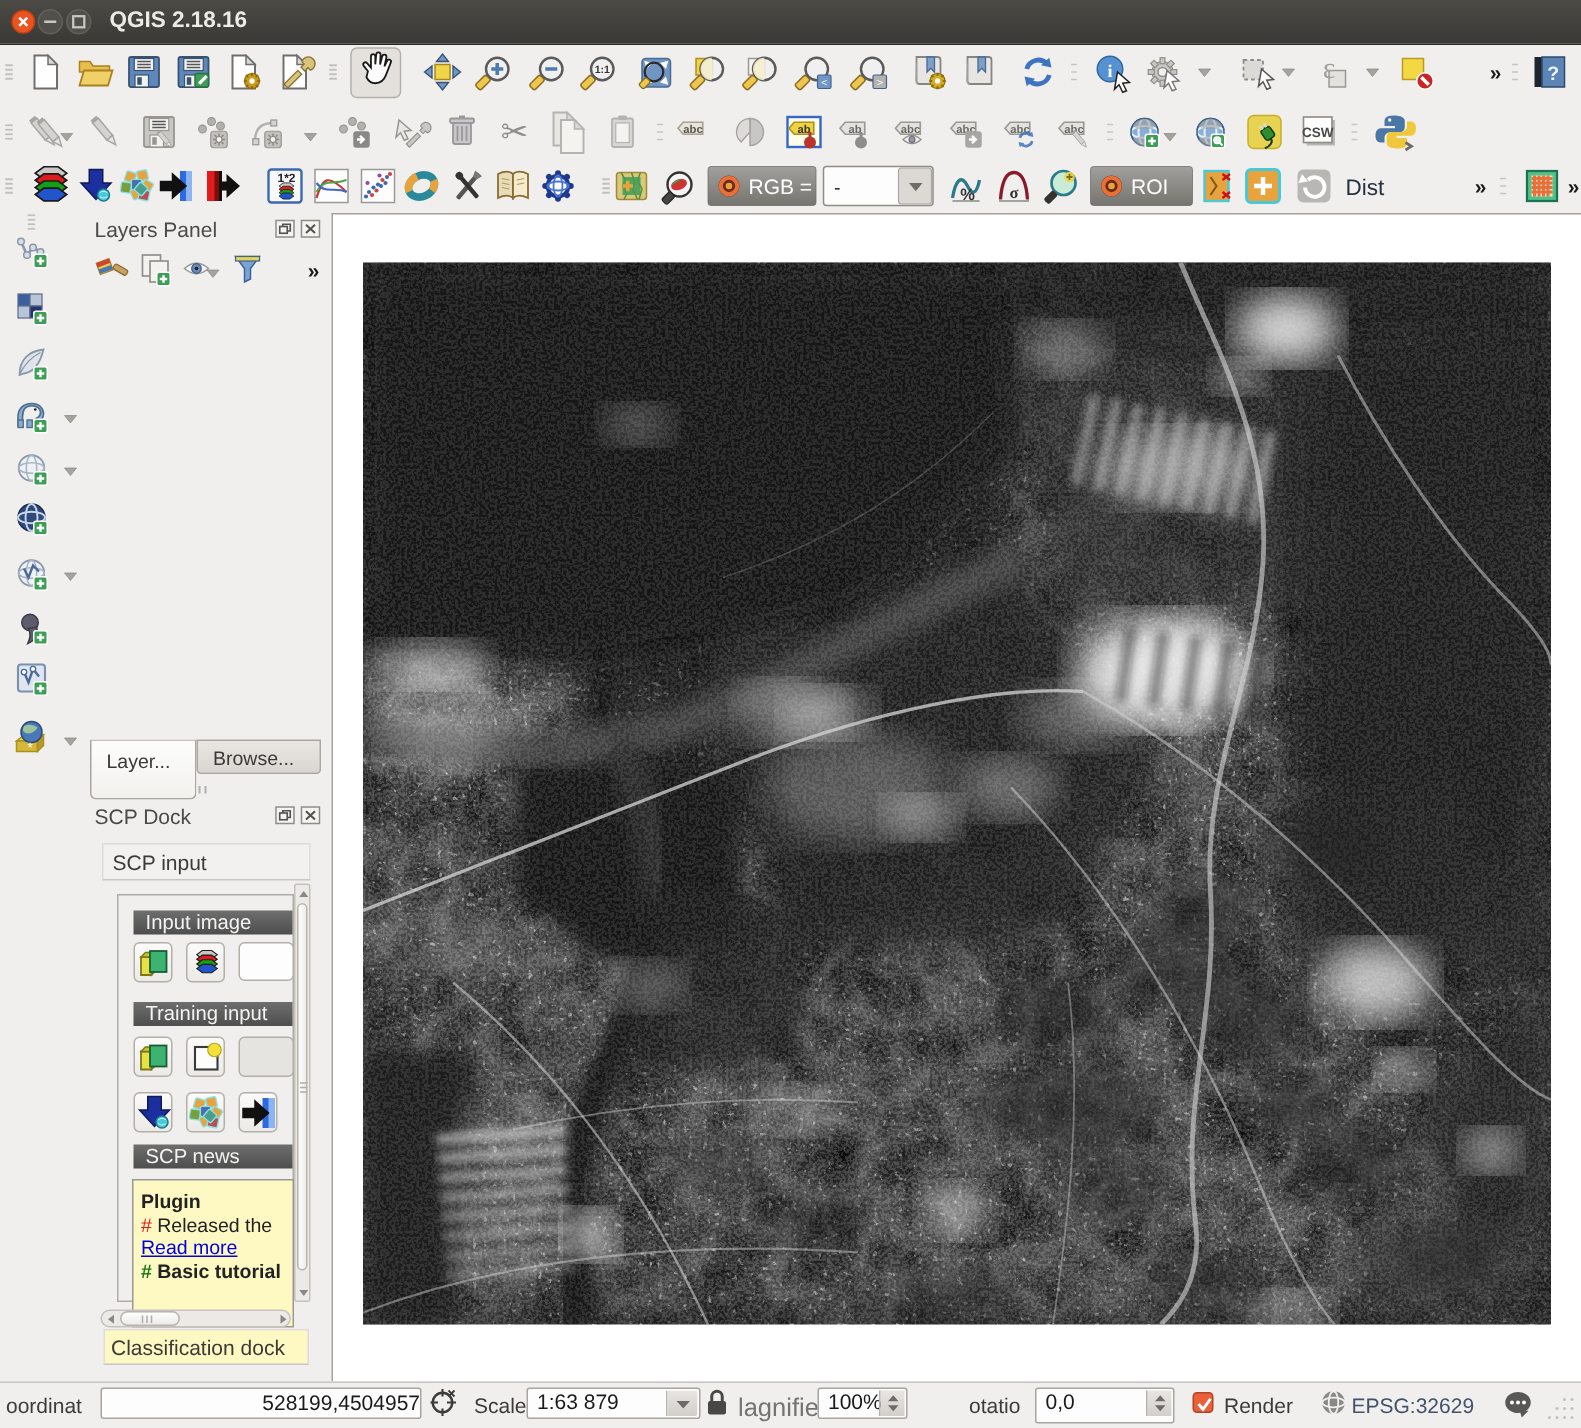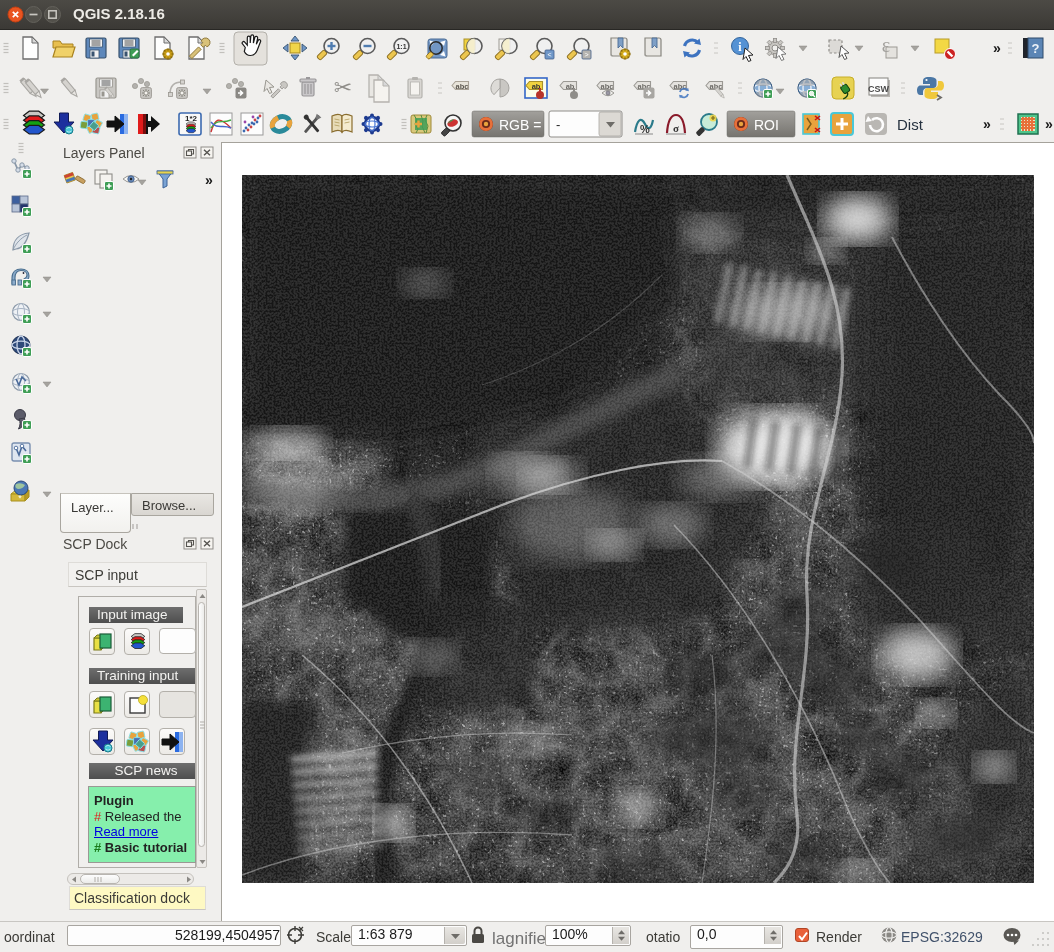--- a/index.html
+++ b/index.html
@@ -1127,21 +1127,21 @@
       <svg width="11" height="279" style="position:absolute;left:0;top:0">
         <path d="M5.5,4 l3,4 h-6 z" fill="#8a8884"></path>
         <path d="M5.5,274 l3,-4 h-6 z" fill="#8a8884"></path>
         <g stroke="#b0ada8" stroke-width="1">
           <line x1="3" y1="132" x2="8" y2="132"></line>
           <line x1="3" y1="135" x2="8" y2="135"></line>
           <line x1="3" y1="138" x2="8" y2="138"></line>
         </g>
       </svg>
     </div>
-    <div style="position:absolute;left:33px;top:75px;width:94px;height:16px;background:linear-gradient(#6e6e6e,#4e4e4e);color:#f4f3f1;font-size:13.5px;padding-top:0px;text-align:left"><span style="margin-left:8px">Input image</span></div>
+    <div style="position:absolute;left:33px;top:75px;width:106px;height:16px;background:linear-gradient(#6e6e6e,#4e4e4e);color:#f4f3f1;font-size:13.5px;padding-top:0px;text-align:left"><span style="margin-left:8px">Input image</span></div>
     <div style="position:absolute;left:33px;top:96px;width:26px;height:27px;background:linear-gradient(#fcfbfa,#eceae6);border:1px solid #b3b0aa;border-radius:4px"><svg width="26" height="27">
         <g transform="translate(13,13)">
           <path d="M-9,-4 h7 v12 h-7 z" fill="#e8e044" stroke="#7a7a1a" stroke-width="1.2"></path>
           <path d="M-9,-4 l3,-3 h7 l-3,3 z" fill="#c8c434" stroke="#7a7a1a" stroke-width="1"></path>
           <path d="M-2,8 l3,-3 v-12 l-3,3 z" fill="#a8a42a" stroke="#7a7a1a" stroke-width="1"></path>
           <rect x="-3" y="-8" width="11" height="14" fill="#3cb371" stroke="#1a5c38" stroke-width="1.2"></rect>
         </g>
       </svg></div>
     <div style="position:absolute;left:68px;top:96px;width:26px;height:27px;background:linear-gradient(#fcfbfa,#eceae6);border:1px solid #b3b0aa;border-radius:4px"><svg width="26" height="27">
         <g transform="translate(13,13)">
@@ -1189,22 +1189,22 @@
           <rect x="-1.4" y="-1.4" width="6.8" height="6.8" rx="1" fill="#4a9e8a" stroke="#88e0e8" stroke-width="0.9" transform="rotate(40 2 2)"></rect>
         </g>
       </svg></div>
     <div style="position:absolute;left:103px;top:196px;width:26px;height:27px;background:linear-gradient(#fcfbfa,#eceae6);border:1px solid #b3b0aa;border-radius:4px"><svg width="26" height="27">
         <g transform="translate(13,13)">
           <rect x="2" y="-10" width="8" height="20" fill="#2a6be0"></rect>
           <rect x="6" y="-10" width="4" height="20" fill="#8db3f0"></rect>
           <path d="M-11,-3 h8 v-5 l9,8 -9,8 v-5 h-8 z" fill="#111" stroke="#111"></path>
         </g>
       </svg></div>
-    <div style="position:absolute;left:33px;top:231px;width:106px;height:16px;background:linear-gradient(#6e6e6e,#4e4e4e);color:#f4f3f1;font-size:13.5px;padding-top:0px;text-align:center"><span style="margin-left:8px">SCP news</span></div>
-    <div style="position:absolute;left:32px;top:254px;width:108px;height:77px;background:#86efac;border:1px solid #9a9894;font-size:13px;overflow:hidden;line-height:15.5px">
+    <div style="position:absolute;left:33px;top:231px;width:106px;height:16px;background:linear-gradient(#6e6e6e,#4e4e4e);color:#f4f3f1;font-size:13.5px;padding-top:0px;text-align:left"><span style="margin-left:8px">SCP news</span></div>
+    <div style="position:absolute;left:32px;top:254px;width:108px;height:99px;background:#fef9c3;border:1px solid #9a9894;font-size:13px;overflow:hidden;line-height:15.5px">
       <div style="margin:6px 0 0 5px;font-weight:bold;color:#222;white-space:nowrap">Plugin</div>
       <div style="margin-left:5px;font-weight:normal;color:#222;white-space:nowrap"><span style="color:#e01b1b"># </span>Released the&nbsp;</div>
       <div style="margin-left:5px;color:#0000e0;text-decoration:underline;white-space:nowrap">Read more</div>
       <div style="margin-left:5px;font-weight:bold;color:#222;white-space:nowrap"><span style="color:#1a7a1a"># </span>Basic tutorial</div>
     </div>
     <div style="position:absolute;left:11px;top:341px;width:127px;height:12px;background:#eceae7;border:1px solid #c5c2bd;border-radius:6px">
       <div style="position:absolute;left:12px;top:0px;width:40px;height:10px;background:linear-gradient(#fdfdfd,#ececea);border:1px solid #b8b5b0;border-radius:5px"></div>
       <svg width="127" height="12" style="position:absolute;left:0;top:0">
         <path d="M4,5.5 l4,-3 v6 z" fill="#8a8884"></path>
         <path d="M123,5.5 l-4,-3 v6 z" fill="#8a8884"></path>
@@ -1236,21 +1236,21 @@
     </svg>
     <div style="position:absolute;left:316px;top:7px;font-size:14px;color:#3c3b37">Scale</div>
     <div style="position:absolute;left:351px;top:3px;width:116px;height:21px;background:#fdfdfd;border:1px solid #a8a5a0;border-radius:2px;font-size:14px;color:#1a1a1a"><span style="margin-left:6px">1:63 879</span><div style="position:absolute;right:1px;top:1px;width:21px;height:17px;background:linear-gradient(#e8e6e2,#d2cfca);border-left:1px solid #b5b2ad;border-radius:0 2px 2px 0"><svg width="21" height="17">
           <path d="M6,7 h9 l-4.5,5 z" fill="#6e6c68"></path>
         </svg></div></div>
     <svg width="16" height="22" style="position:absolute;left:470px;top:3px">
       <rect x="2" y="9" width="12" height="9" rx="1.5" fill="#4a4844"></rect>
       <path d="M4.5,9 v-3 a3.5,3.5 0 0 1 7,0 v3" fill="none" stroke="#4a4844" stroke-width="2"></path>
     </svg>
     <div style="position:absolute;left:492px;top:7px;font-size:17px;color:#737373">lagnifie</div>
-    <div style="position:absolute;left:545px;top:3px;width:86px;height:21px;background:#fdfdfd;border:1px solid #a8a5a0;border-radius:2px;font-size:14px;color:#1a1a1a"><span style="margin-left:6px">100%</span><div style="position:absolute;right:1px;top:1px;width:17px;height:17px;background:linear-gradient(#e8e6e2,#d2cfca);border-left:1px solid #b5b2ad"><svg width="17" height="17">
+    <div style="position:absolute;left:545px;top:3px;width:60px;height:21px;background:#fdfdfd;border:1px solid #a8a5a0;border-radius:2px;font-size:14px;color:#1a1a1a"><span style="margin-left:6px">100%</span><div style="position:absolute;right:1px;top:1px;width:17px;height:17px;background:linear-gradient(#e8e6e2,#d2cfca);border-left:1px solid #b5b2ad"><svg width="17" height="17">
           <path d="M5,7.2 l3.5,-4 3.5,4 z" fill="#6e6c68"></path>
           <path d="M5,9.8 l3.5,4 3.5,-4 z" fill="#6e6c68"></path>
         </svg></div></div>
     <div style="position:absolute;left:646px;top:7px;font-size:14px;color:#3c3b37">otatio</div>
     <div style="position:absolute;left:690px;top:3px;width:93px;height:24px;background:#fdfdfd;border:1px solid #a8a5a0;border-radius:2px;font-size:14px;color:#1a1a1a"><span style="margin-left:6px">0,0</span><div style="position:absolute;right:1px;top:1px;width:17px;height:17px;background:linear-gradient(#e8e6e2,#d2cfca);border-left:1px solid #b5b2ad"><svg width="17" height="17">
           <path d="M5,7.2 l3.5,-4 3.5,4 z" fill="#6e6c68"></path>
           <path d="M5,9.8 l3.5,4 3.5,-4 z" fill="#6e6c68"></path>
         </svg></div></div>
     <div style="position:absolute;left:795px;top:6px;width:14px;height:14px;background:#e9603a;border:1px solid #b04525;border-radius:3px"><svg width="14" height="14">
         <path d="M3,7 l3,3.5 5,-7" fill="none" stroke="#fff" stroke-width="2"></path>

